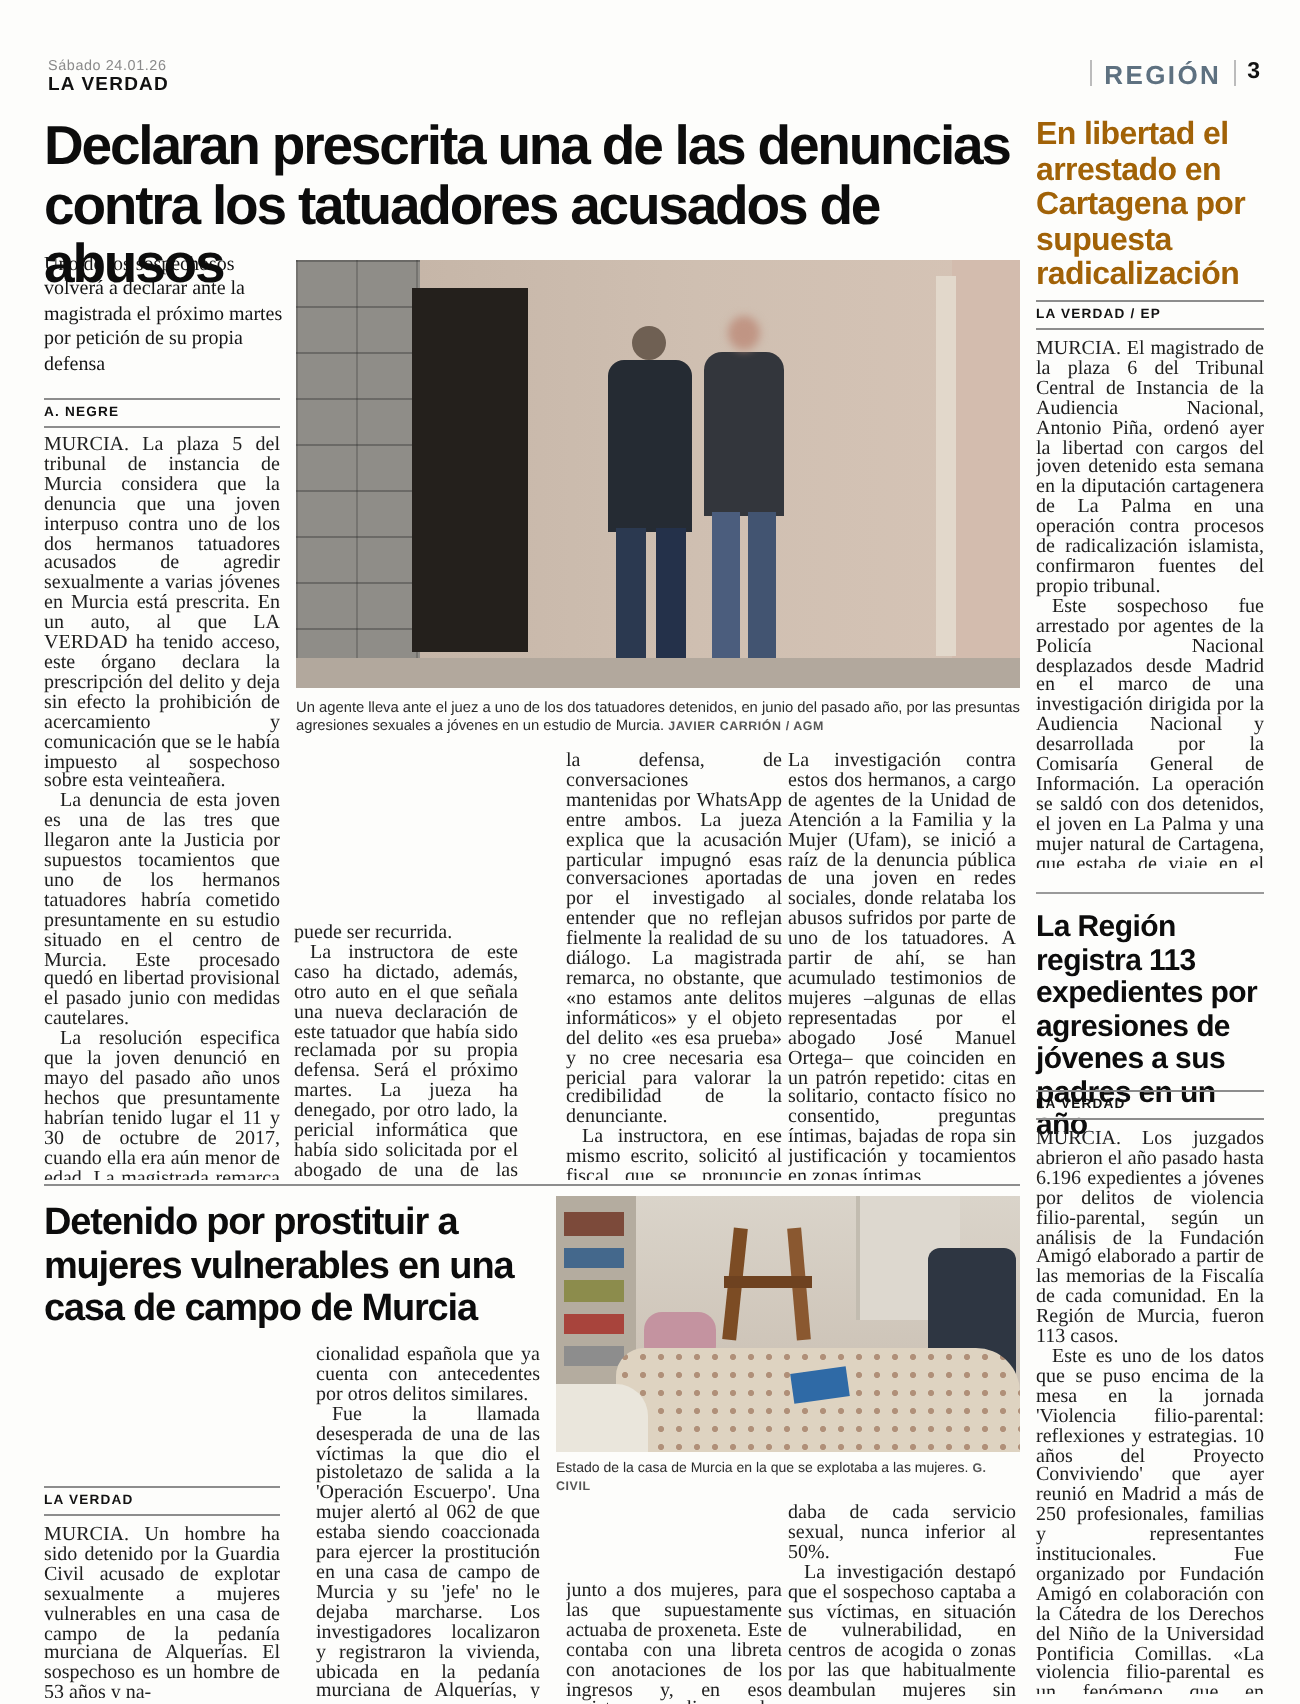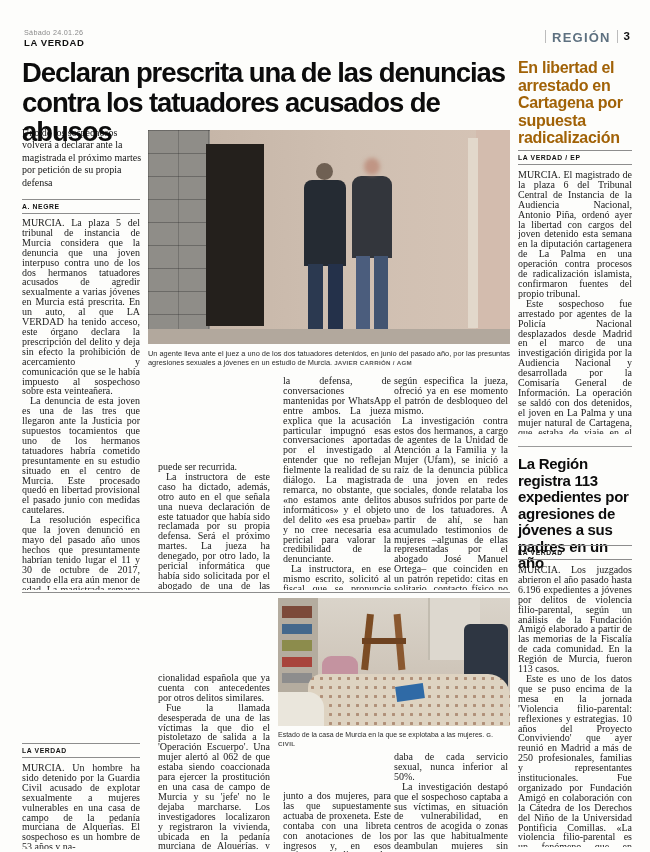--- a/index.html
+++ b/index.html
@@ -111,49 +111,49 @@
     <div class="suspect-head fig-head"></div>
     <div class="suspect-leg1"></div>
     <div class="suspect-leg2"></div>
     <div class="p1-ground"></div>
   </div>
   <div class="abs caption" style="left:148px;top:349px;width:362px;">
     <span>Un agente lleva ante el juez a uno de los dos tatuadores detenidos, en junio del pasado año, por las presuntas agresiones sexuales a jóvenes en un estudio de Murcia.</span>
     <span class="credit">JAVIER CARRIÓN / AGM</span>
   </div>
 
-  <div class="abs body-col" style="left:158px;top:462px;width:112px;height:128px;">
+  <div class="abs body-col" style="left:147px;top:462px;width:112px;height:128px;">
       <p>puede ser recurrida.</p>
       <p>La instructora de este caso ha dictado, además, otro auto en el que señala una nueva declaración de este tatuador que había sido reclamada por su propia defensa. Será el próximo martes. La jueza ha denegado, por otro lado, la pericial informática que había sido solicitada por el abogado de una de las denunciantes: la aportación, por parte de</p>
     </div>
   <div class="abs body-col" style="left:283px;top:376px;width:108px;height:214px;">
       <p>la defensa, de conversaciones mantenidas por WhatsApp entre ambos. La jueza explica que la acusación particular impugnó esas conversaciones aportadas por el investigado al entender que no reflejan fielmente la realidad de su diálogo. La magistrada remarca, no obstante, que «no estamos ante delitos informáticos» y el objeto del delito «es esa prueba» y no cree necesaria esa pericial para valorar la credibilidad de la denunciante.</p>
       <p>La instructora, en ese mismo escrito, solicitó al fiscal que se pronuncie sobre la petición que realice la Policía Nacional para poder extraer y analizar los datos del teléfono móvil que le fue incautado al sospechoso. Este,</p>
     </div>
   <div class="abs body-col" style="left:394px;top:376px;width:114px;height:214px;">
-      <p>según especifica la jueza, ofreció ya en ese momento el patrón de desbloqueo del mismo.</p>
       <p>La investigación contra estos dos hermanos, a cargo de agentes de la Unidad de Atención a la Familia y la Mujer (Ufam), se inició a raíz de la denuncia pública de una joven en redes sociales, donde relataba los abusos sufridos por parte de uno de los tatuadores. A partir de ahí, se han acumulado testimonios de mujeres –algunas de ellas representadas por el abogado José Manuel Ortega– que coinciden en un patrón repetido: citas en solitario, contacto físico no consentido, preguntas íntimas, bajadas de ropa sin justificación y tocamientos en zonas íntimas.</p>
     </div>
 
   <div class="abs headline-side" style="left:518px;top:59px;width:114px;">En libertad el arrestado en Cartagena por supuesta radicalización</div>
   <div class="abs byline" style="left:518px;top:150px;width:114px;">LA VERDAD / EP</div>
   <div class="abs body-col" style="left:518px;top:170px;width:114px;height:264px;">
       <p>MURCIA. El magistrado de la plaza 6 del Tribunal Central de Instancia de la Audiencia Nacional, Antonio Piña, ordenó ayer la libertad con cargos del joven detenido esta semana en la diputación cartagenera de La Palma en una operación contra procesos de radicalización islamista, confirmaron fuentes del propio tribunal.</p>
       <p>Este sospechoso fue arrestado por agentes de la Policía Nacional desplazados desde Madrid en el marco de una investigación dirigida por la Audiencia Nacional y desarrollada por la Comisaría General de Información. La operación se saldó con dos detenidos, el joven en La Palma y una mujer natural de Cartagena, que estaba de viaje en el municipio coruñés de Ferrol, donde fue detenida. Ella sí ingresó en prisión provisional. Se le atribuyen los presuntos delitos de financiación del terrorismo, autoadoctrinamiento y enaltecimiento.</p>
     </div>
 
   <div class="abs rule" style="left:518px;top:446px;width:114px;"></div>
   <div class="abs headline-side2" style="left:518px;top:456px;width:114px;">La Región registra 113 expedientes por agresiones de jóvenes a sus padres en un año</div>
   <div class="abs byline" style="left:518px;top:545px;width:114px;">LA VERDAD</div>
   <div class="abs body-col" style="left:518px;top:565px;width:114px;height:282px;">
       <p>MURCIA. Los juzgados abrieron el año pasado hasta 6.196 expedientes a jóvenes por delitos de violencia filio-parental, según un análisis de la Fundación Amigó elaborado a partir de las memorias de la Fiscalía de cada comunidad. En la Región de Murcia, fueron 113 casos.</p>
       <p>Este es uno de los datos que se puso encima de la mesa en la jornada 'Violencia filio-parental: reflexiones y estrategias. 10 años del Proyecto Conviviendo' que ayer reunió en Madrid a más de 250 profesionales, familias y representantes institucionales. Fue organizado por Fundación Amigó en colaboración con la Cátedra de los Derechos del Niño de la Universidad Pontificia Comillas. «La violencia filio-parental es un fenómeno que en muchas ocasiones queda oculto en el ámbito familiar», remarcaron desde la entidad. «Se estima que solo se denuncian entre un 5% y un 10% de los casos».</p>
     </div>
 
   <div class="abs rule" style="left:22px;top:592px;width:488px;background:#8d8d8d;"></div>
+  <div class="abs headline-bottom" style="left:22px;top:601px;width:258px;">Detenido por prostituir a mujeres vulnerables en una casa de campo de Murcia</div>
 
   <div class="abs byline" style="left:22px;top:743px;width:118px;">LA VERDAD</div>
   <div class="abs body-col" style="left:22px;top:763px;width:118px;height:86px;">
       <p>MURCIA. Un hombre ha sido detenido por la Guardia Civil acusado de explotar sexualmente a mujeres vulnerables en una casa de campo de la pedanía murciana de Alquerías. El sospechoso es un hombre de 53 años y na-</p>
     </div>
   <div class="abs body-col" style="left:158px;top:673px;width:112px;height:176px;">
       <p>cionalidad española que ya cuenta con antecedentes por otros delitos similares.</p>
       <p>Fue la llamada desesperada de una de las víctimas la que dio el pistoletazo de salida a la 'Operación Escuerpo'. Una mujer alertó al 062 de que estaba siendo coaccionada para ejercer la prostitución en una casa de campo de Murcia y su 'jefe' no le dejaba marcharse. Los investigadores localizaron y registraron la vivienda, ubicada en la pedanía murciana de Alquerías, y localizaron en su interior al sospechoso</p>
     </div>
 

